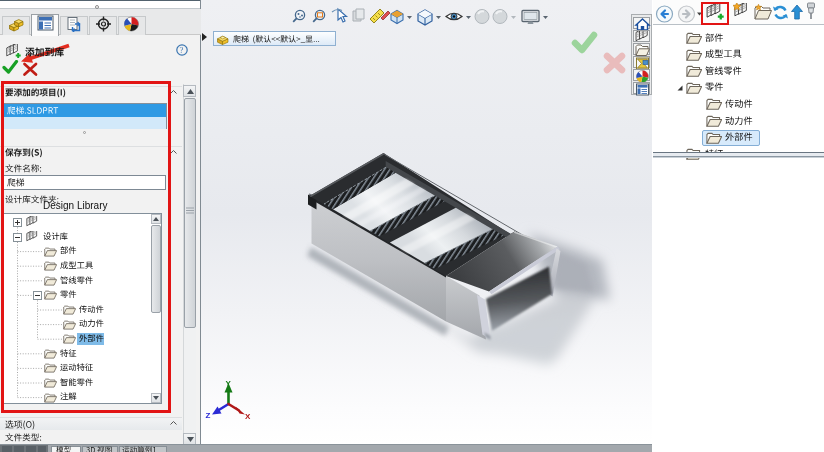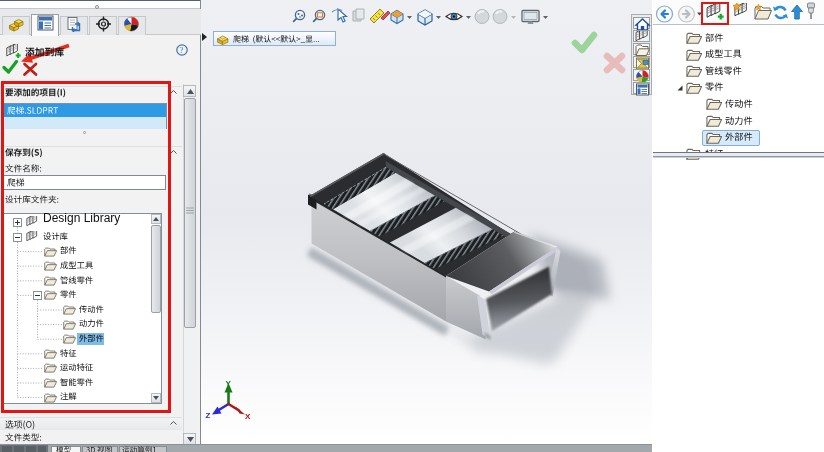--- a/index.html
+++ b/index.html
@@ -363,21 +363,21 @@
         <path d="M0.8 9.8 L3.6 3.9 L13.6 3.9 L10.8 9.8 Z" fill="#f0ead9" stroke="#6e675c" stroke-width="0.9"></path>
       </svg>
 <svg class="abs" style="left:44px;top:378.0px" width="13.02" height="10.23" viewBox="0 0 14 11">
         <path d="M0.8 9.8 L0.8 2.2 L1.8 1.2 L5.2 1.2 L6.2 2.2 L11.8 2.2 L11.8 4.2" fill="#fdfdfb" stroke="#6e675c" stroke-width="0.9"></path>
         <path d="M0.8 9.8 L3.6 3.9 L13.6 3.9 L10.8 9.8 Z" fill="#f0ead9" stroke="#6e675c" stroke-width="0.9"></path>
       </svg>
 <svg class="abs" style="left:44px;top:392.6px" width="13.02" height="10.23" viewBox="0 0 14 11">
         <path d="M0.8 9.8 L0.8 2.2 L1.8 1.2 L5.2 1.2 L6.2 2.2 L11.8 2.2 L11.8 4.2" fill="#fdfdfb" stroke="#6e675c" stroke-width="0.9"></path>
         <path d="M0.8 9.8 L3.6 3.9 L13.6 3.9 L10.8 9.8 Z" fill="#f0ead9" stroke="#6e675c" stroke-width="0.9"></path>
       </svg>
-      <div class="abs" style="left:43px;top:211px;font-size:12px;color:#101010;white-space:nowrap">Design Library</div>
+      <div class="abs" style="left:43px;top:200px;font-size:10px;color:#101010;white-space:nowrap">Design Library</div>
 <svg style="position:absolute;left:43px;top:231.7px;overflow:visible" width="26" height="10" viewBox="0 0 26 10">
         <path transform="translate(0,7.3)" d="M1 -6.4C1.5 -6.1 2 -5.5 2.3 -5.1L2.7 -5.6C2.4 -5.9 1.9 -6.5 1.4 -6.8ZM0.4 -4.4V-3.8H1.5V-0.8C1.5 -0.4 1.3 -0.1 1.1 -0C1.2 0.1 1.4 0.3 1.5 0.5C1.6 0.3 1.8 0.2 3.3 -0.9C3.2 -1.1 3.1 -1.3 3.1 -1.5L2.1 -0.8V-4.4ZM4.1 -6.7V-5.8C4.1 -5.1 3.9 -4.4 2.8 -4C2.9 -3.9 3.1 -3.6 3.2 -3.5C4.4 -4.1 4.7 -5 4.7 -5.7V-6.1H6.1V-4.8C6.1 -4.1 6.2 -3.9 6.8 -3.9C6.9 -3.9 7.3 -3.9 7.5 -3.9C7.6 -3.9 7.8 -3.9 7.9 -3.9C7.9 -4.1 7.9 -4.3 7.8 -4.5C7.7 -4.4 7.6 -4.4 7.4 -4.4C7.3 -4.4 7 -4.4 6.9 -4.4C6.7 -4.4 6.7 -4.5 6.7 -4.7V-6.7ZM6.7 -2.7C6.4 -2.1 5.9 -1.5 5.4 -1.1C4.8 -1.5 4.4 -2.1 4.1 -2.7ZM3.2 -3.3V-2.7H3.6L3.5 -2.7C3.8 -1.9 4.3 -1.3 4.9 -0.7C4.3 -0.3 3.6 -0 2.8 0.1C2.9 0.3 3.1 0.5 3.1 0.7C3.9 0.4 4.7 0.1 5.4 -0.3C6 0.1 6.8 0.5 7.6 0.7C7.7 0.5 7.9 0.3 8 0.1C7.2 -0 6.5 -0.3 5.9 -0.7C6.6 -1.3 7.1 -2.1 7.5 -3.2L7.1 -3.3L7 -3.3ZM9.4 -6.4C9.9 -6 10.5 -5.5 10.7 -5.1L11.2 -5.6C10.9 -5.9 10.3 -6.5 9.8 -6.8ZM8.7 -4.4V-3.8H10V-0.8C10 -0.4 9.7 -0.2 9.6 -0.1C9.7 0.1 9.9 0.3 9.9 0.5C10.1 0.3 10.3 0.1 11.9 -1C11.8 -1.1 11.7 -1.3 11.7 -1.5L10.6 -0.8V-4.4ZM13.5 -6.9V-4.2H11.4V-3.6H13.5V0.7H14.2V-3.6H16.3V-4.2H14.2V-6.9ZM19.3 -2C19.4 -2.1 19.7 -2.1 20.1 -2.1H21.5V-1.2H18.5V-0.6H21.5V0.7H22.1V-0.6H24.5V-1.2H22.1V-2.1H24V-2.7H22.1V-3.6H21.5V-2.7H19.9C20.2 -3.1 20.5 -3.5 20.7 -4H24.2V-4.6H21L21.2 -5.2L20.6 -5.4C20.5 -5.1 20.4 -4.8 20.3 -4.6H18.8V-4H20C19.8 -3.6 19.6 -3.3 19.5 -3.1C19.4 -2.9 19.2 -2.7 19.1 -2.6C19.2 -2.5 19.3 -2.2 19.3 -2ZM20.5 -6.8C20.6 -6.6 20.8 -6.4 20.9 -6.1H17.6V-3.7C17.6 -2.5 17.5 -0.8 16.9 0.3C17 0.4 17.3 0.6 17.4 0.7C18.1 -0.6 18.2 -2.4 18.2 -3.7V-5.5H24.5V-6.1H21.6C21.5 -6.4 21.3 -6.7 21.1 -7Z" fill="#101010"></path>
       </svg>
 <svg style="position:absolute;left:60px;top:246.29999999999998px;overflow:visible" width="18" height="10" viewBox="0 0 18 10">
         <path transform="translate(0,7.3)" d="M1.2 -5.2C1.4 -4.8 1.6 -4.2 1.7 -3.8L2.3 -3.9C2.2 -4.3 2 -4.9 1.7 -5.4ZM5.2 -6.5V0.6H5.8V-6H7.1C6.9 -5.3 6.5 -4.4 6.2 -3.7C7 -3 7.2 -2.4 7.2 -1.8C7.2 -1.6 7.1 -1.3 7 -1.2C6.9 -1.1 6.8 -1.1 6.6 -1.1C6.5 -1.1 6.2 -1.1 6 -1.1C6.1 -0.9 6.2 -0.7 6.2 -0.5C6.4 -0.5 6.7 -0.5 6.9 -0.5C7.1 -0.6 7.3 -0.6 7.4 -0.7C7.7 -0.9 7.8 -1.3 7.8 -1.8C7.8 -2.4 7.6 -3 6.8 -3.8C7.2 -4.6 7.6 -5.5 7.9 -6.3L7.4 -6.6L7.3 -6.5ZM2.1 -6.9C2.2 -6.6 2.3 -6.3 2.4 -6H0.7V-5.4H4.6V-6H3C2.9 -6.3 2.8 -6.7 2.6 -7ZM3.6 -5.4C3.5 -4.9 3.2 -4.2 3 -3.8H0.4V-3.2H4.8V-3.8H3.6C3.8 -4.2 4 -4.7 4.2 -5.2ZM0.9 -2.4V0.6H1.5V0.2H3.8V0.5H4.4V-2.4ZM1.5 -0.3V-1.9H3.8V-0.3ZM10.9 -2.8V-2.2H13.3V0.7H13.9V-2.2H16.2V-2.8H13.9V-4.7H15.8V-5.3H13.9V-6.9H13.3V-5.3H12.2C12.3 -5.6 12.4 -6 12.5 -6.4L11.9 -6.6C11.7 -5.5 11.3 -4.4 10.9 -3.7C11 -3.6 11.3 -3.5 11.4 -3.4C11.6 -3.7 11.8 -4.2 12 -4.7H13.3V-2.8ZM10.5 -6.9C10.1 -5.7 9.3 -4.4 8.6 -3.6C8.7 -3.5 8.9 -3.2 8.9 -3C9.2 -3.3 9.4 -3.6 9.7 -4V0.6H10.3V-5C10.6 -5.5 10.9 -6.2 11.1 -6.8Z" fill="#101010"></path>
       </svg>
 <svg style="position:absolute;left:60px;top:260.9px;overflow:visible" width="35" height="10" viewBox="0 0 35 10">
         <path transform="translate(0,7.3)" d="M4.5 -7C4.5 -6.5 4.5 -6 4.6 -5.6H1.1V-3.2C1.1 -2.1 1 -0.7 0.3 0.3C0.4 0.4 0.7 0.6 0.8 0.7C1.6 -0.4 1.7 -2.1 1.7 -3.2V-3.3H3.2C3.2 -1.9 3.2 -1.3 3 -1.2C3 -1.1 2.9 -1.1 2.8 -1.1C2.6 -1.1 2.3 -1.1 1.9 -1.1C2 -1 2.1 -0.7 2.1 -0.6C2.5 -0.5 2.9 -0.5 3.1 -0.6C3.3 -0.6 3.4 -0.6 3.6 -0.8C3.8 -1 3.8 -1.7 3.8 -3.6C3.8 -3.7 3.8 -3.9 3.8 -3.9H1.7V-5H4.6C4.7 -3.6 4.9 -2.4 5.2 -1.4C4.7 -0.8 4 -0.3 3.3 0.1C3.4 0.2 3.6 0.5 3.7 0.6C4.4 0.2 5 -0.2 5.5 -0.8C5.8 0.1 6.3 0.6 7 0.6C7.6 0.6 7.9 0.2 8 -1.2C7.8 -1.3 7.6 -1.4 7.4 -1.6C7.4 -0.5 7.3 -0 7 -0C6.6 -0 6.2 -0.5 5.9 -1.3C6.5 -2.1 7 -3.1 7.4 -4.2L6.8 -4.3C6.5 -3.5 6.1 -2.7 5.7 -2.1C5.5 -2.9 5.3 -3.8 5.2 -5H7.9V-5.6H5.2C5.2 -6 5.2 -6.5 5.2 -7ZM5.6 -6.6C6.1 -6.3 6.7 -5.9 7.1 -5.6L7.4 -6C7.1 -6.3 6.5 -6.7 5.9 -6.9ZM13.6 -6.5V-3.7H14.1V-6.5ZM15.1 -6.9V-3.2C15.1 -3.1 15.1 -3.1 15 -3.1C14.8 -3.1 14.4 -3.1 13.9 -3.1C14 -2.9 14.1 -2.7 14.2 -2.5C14.7 -2.5 15.1 -2.5 15.4 -2.6C15.6 -2.7 15.7 -2.9 15.7 -3.2V-6.9ZM11.5 -6.1V-4.9H10.5V-5V-6.1ZM8.9 -4.9V-4.4H9.9C9.8 -3.8 9.5 -3.3 8.8 -2.8C8.9 -2.7 9.1 -2.5 9.2 -2.4C10 -2.9 10.4 -3.7 10.4 -4.4H11.5V-2.6H12.1V-4.4H13.1V-4.9H12.1V-6.1H12.9V-6.6H9.1V-6.1H9.9V-5V-4.9ZM12.2 -2.8V-1.8H9.6V-1.3H12.2V-0.2H8.7V0.4H16.2V-0.2H12.8V-1.3H15.3V-1.8H12.8V-2.8ZM17 -0.6V0H24.5V-0.6H21.1V-5.4H24.1V-6H17.5V-5.4H20.4V-0.6ZM29.9 -0.7C30.8 -0.3 31.8 0.3 32.4 0.7L32.9 0.2C32.3 -0.2 31.3 -0.7 30.3 -1.1ZM27.6 -1.1C27.1 -0.7 26.1 -0.1 25.2 0.2C25.4 0.3 25.6 0.5 25.7 0.7C26.5 0.3 27.5 -0.2 28.2 -0.7ZM26.7 -6.6V-1.7H25.3V-1.2H32.8V-1.7H31.6V-6.6ZM27.3 -1.7V-2.5H30.9V-1.7ZM27.3 -4.9H30.9V-4.2H27.3ZM27.3 -5.3V-6.1H30.9V-5.3ZM27.3 -3.7H30.9V-3H27.3Z" fill="#101010"></path>
       </svg>
 <svg style="position:absolute;left:60px;top:275.5px;overflow:visible" width="35" height="10" viewBox="0 0 35 10">

